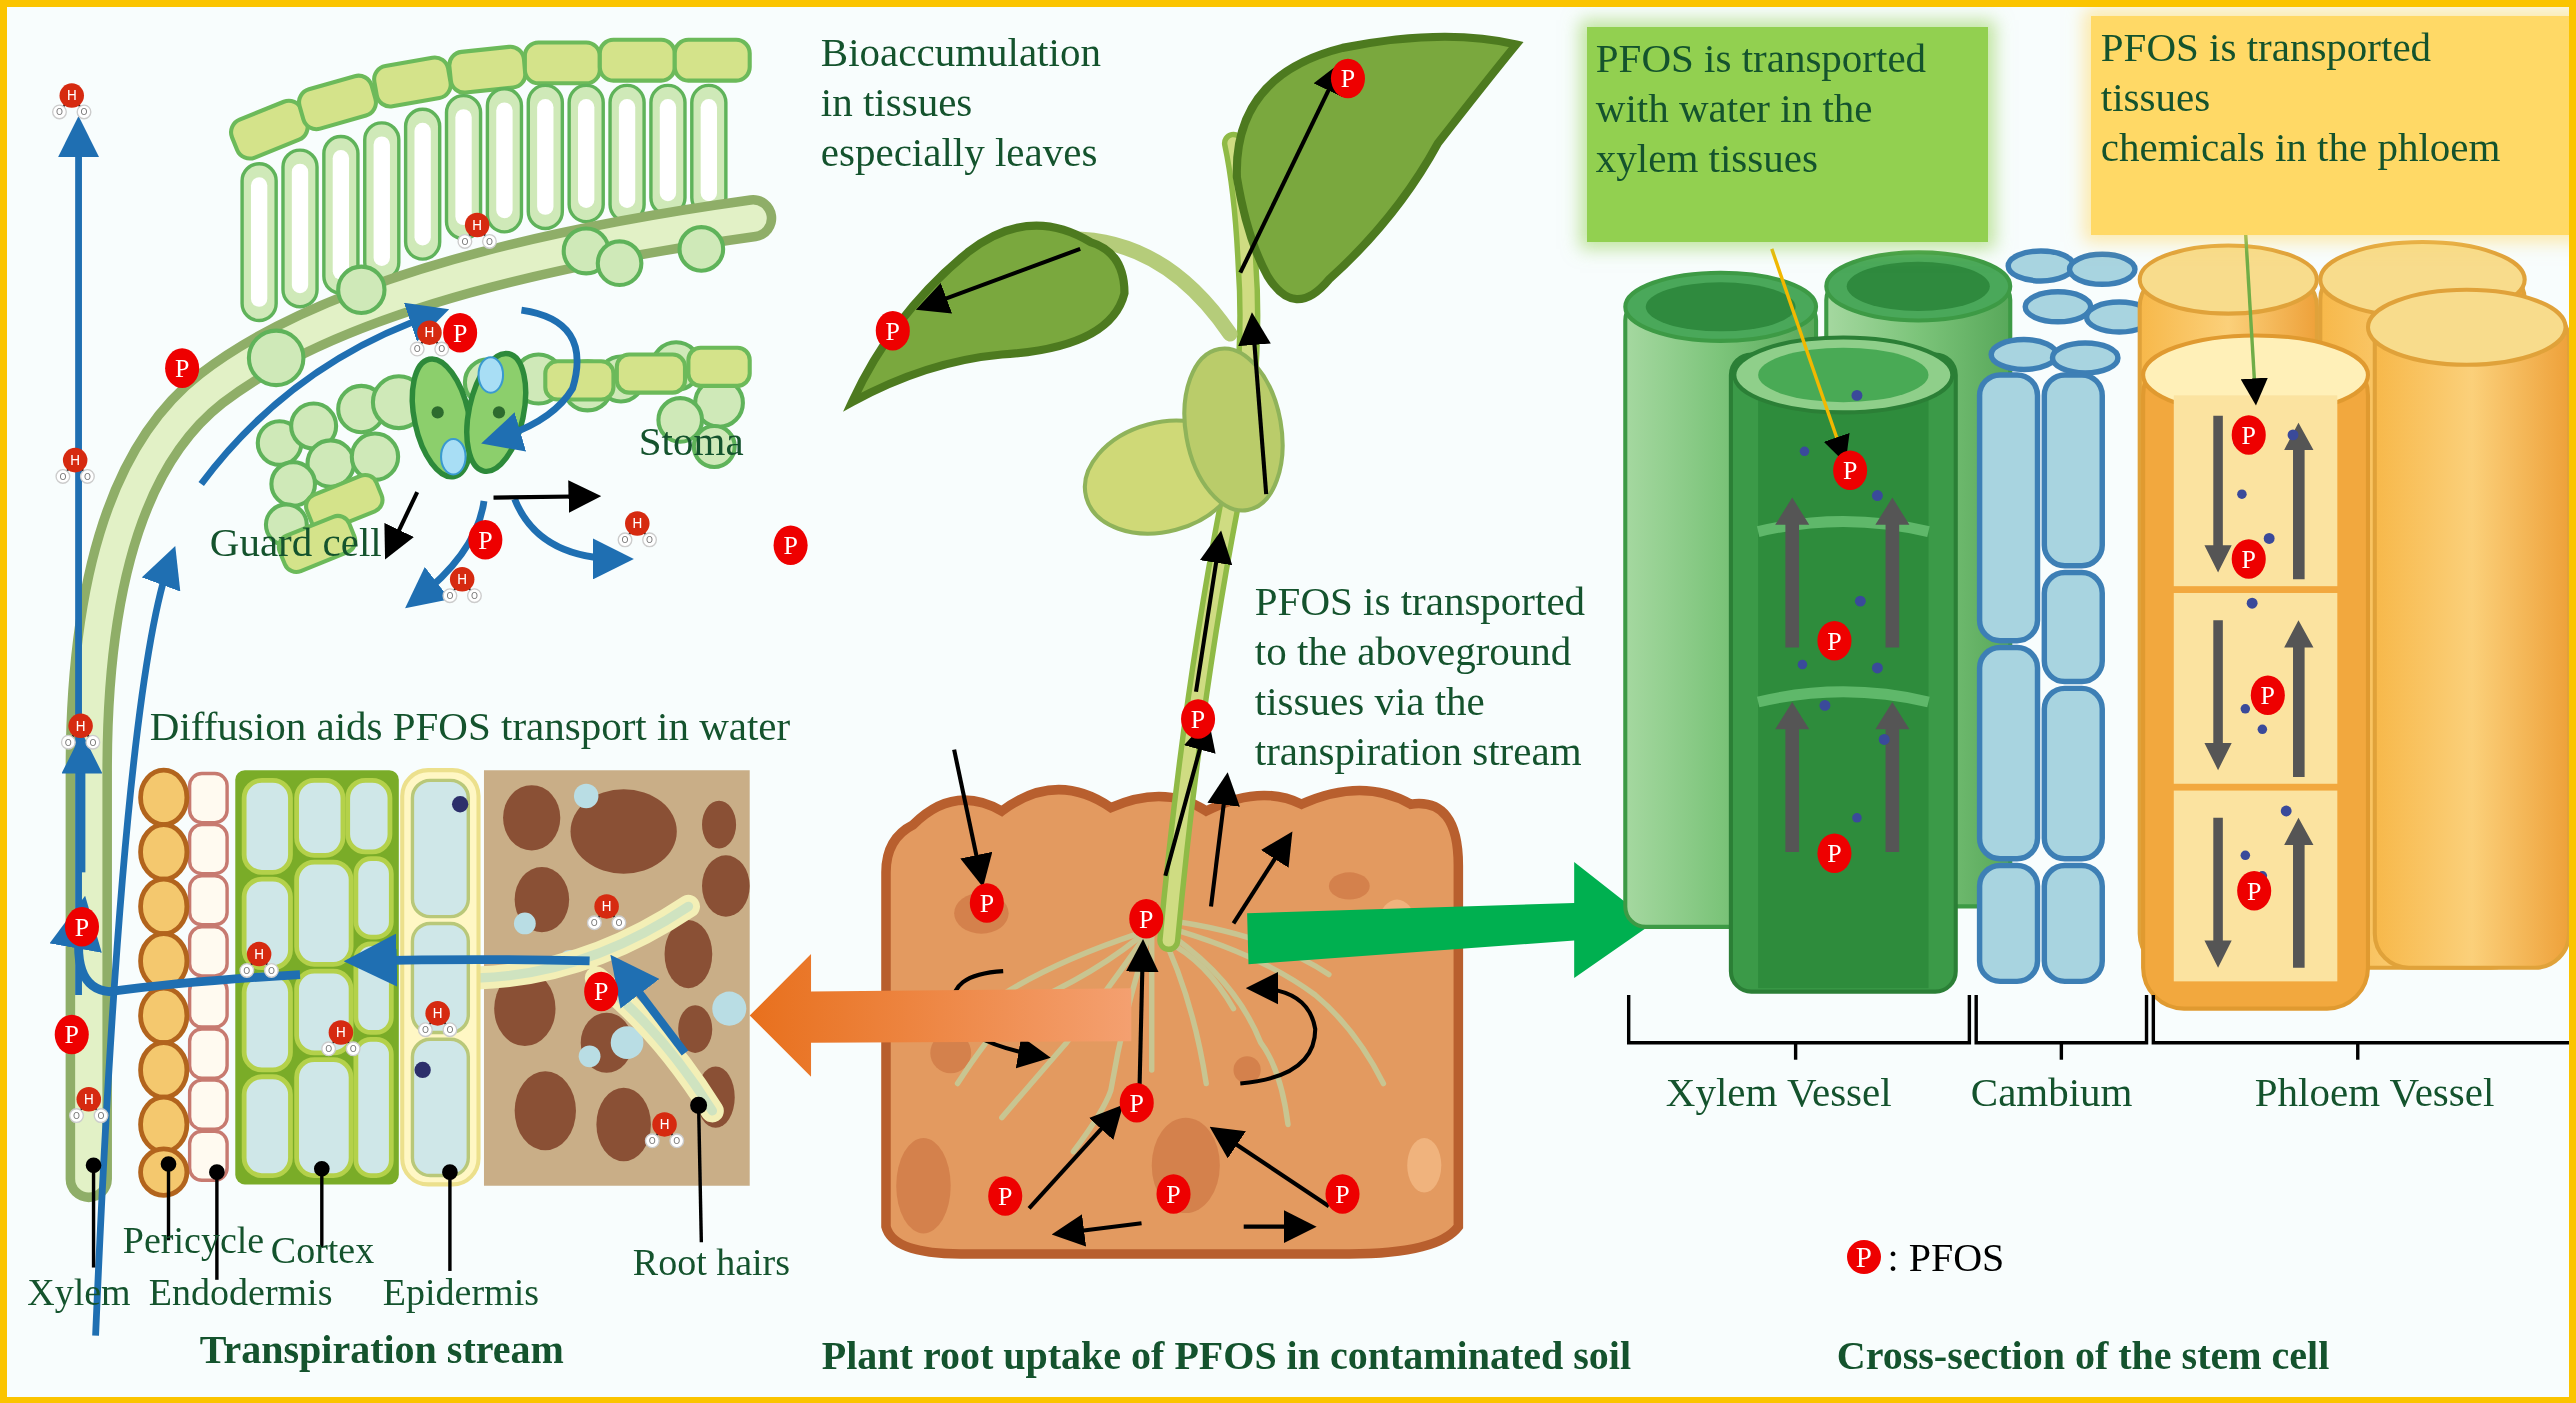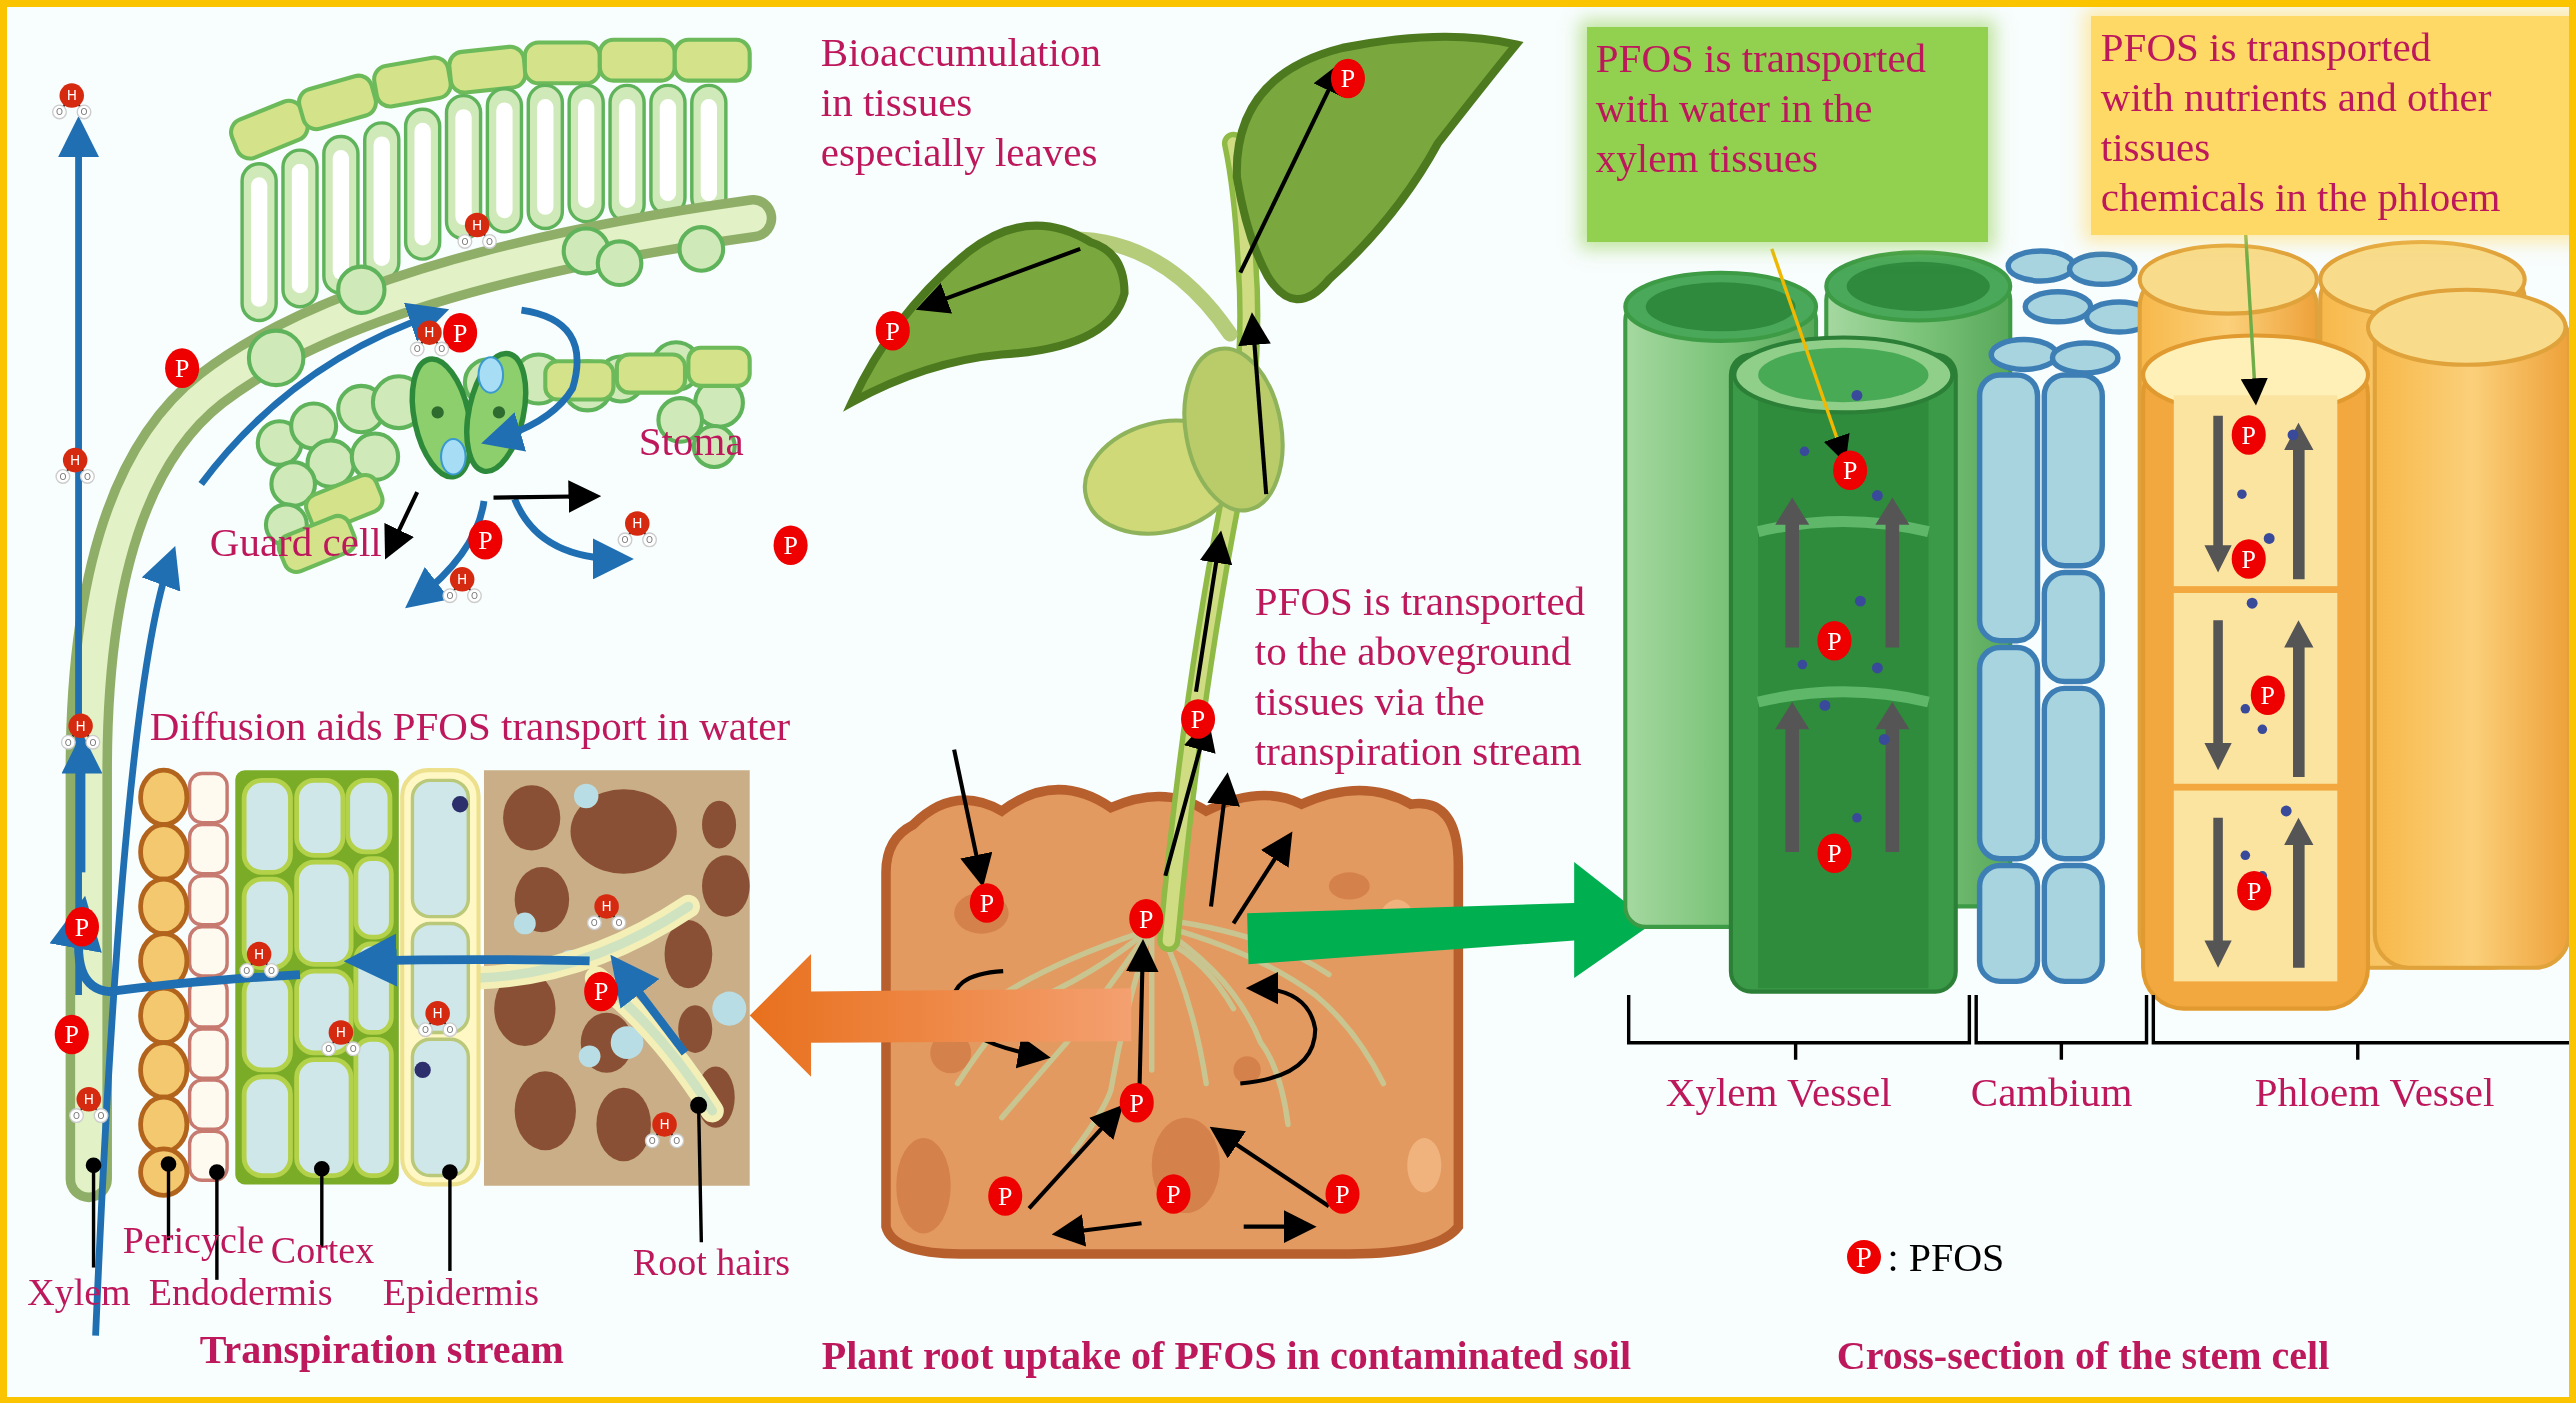--- a/index.html
+++ b/index.html
@@ -1,19 +1,19 @@
 <!DOCTYPE html>
 <html style="font-size:11px"><head>
 <meta charset="utf-8">
 <style>
   html,body{margin:0;padding:0;}
   body{width:2576px;height:1404px;overflow:hidden;background:#fbc400;font-family:"Liberation Serif","DejaVu Serif",serif;}
   #frame{position:absolute;left:6.8px;top:6.8px;width:2562px;height:1390px;background:#f8fdfd;overflow:hidden;}
   svg{position:absolute;left:0;top:0;}
-  .lbl{position:absolute;color:#be185d;font-family:"Liberation Serif","DejaVu Serif",serif;white-space:nowrap;line-height:1.22;}
+  .lbl{position:absolute;color:#14532d;font-family:"Liberation Serif","DejaVu Serif",serif;white-space:nowrap;line-height:1.22;}
   .lbl.small{font-size:38px;}
   .lbl.med{font-size:41px;}
   .lbl.title{font-size:40px;font-weight:bold;}
   .callout{position:absolute;}
   .callout-green{background:#92d050;box-shadow:0 0 16.4px 6.8px rgba(146,208,80,0.55);}
   .callout-yellow{background:#ffd966;box-shadow:0 0 16.4px 6.8px rgba(255,217,102,0.55);}
   .legend{position:absolute;display:flex;align-items:center;gap:6.8px;font-size:40px;}
   .pdot{display:inline-flex;width:34px;height:34px;border-radius:50%;background:#ee0000;color:#fff;align-items:center;justify-content:center;font-size:29px;font-family:"Liberation Serif",serif;}
 </style>
 </head>
@@ -643,21 +643,20 @@
 
 <div class="callout callout-green" style="left:1580px;top:20.4px;width:401px;height:215px;"></div>
 <div class="lbl med" style="left:1589px;top:26px;">
   <div>PFOS is transported</div>
   <div>with water in the</div>
   <div>xylem tissues</div>
 </div>
 <div class="callout callout-yellow" style="left:2084px;top:9.5px;width:489px;height:219px;"></div>
 <div class="lbl med" style="left:2094px;top:15px;">
   <div>PFOS is transported</div>
-  <div>with nutrients and other</div>
   <div>tissues</div>
   <div>chemicals in the phloem</div>
 </div>
 
 <div class="lbl med" style="left:1659px;top:1060px;">Xylem Vessel</div>
 <div class="lbl med" style="left:1964px;top:1060px;">Cambium</div>
 <div class="lbl med" style="left:2248px;top:1060px;">Phloem Vessel</div>
 
 <div class="legend" style="left:1840px;top:1227px;">
   <span class="pdot">P</span>

